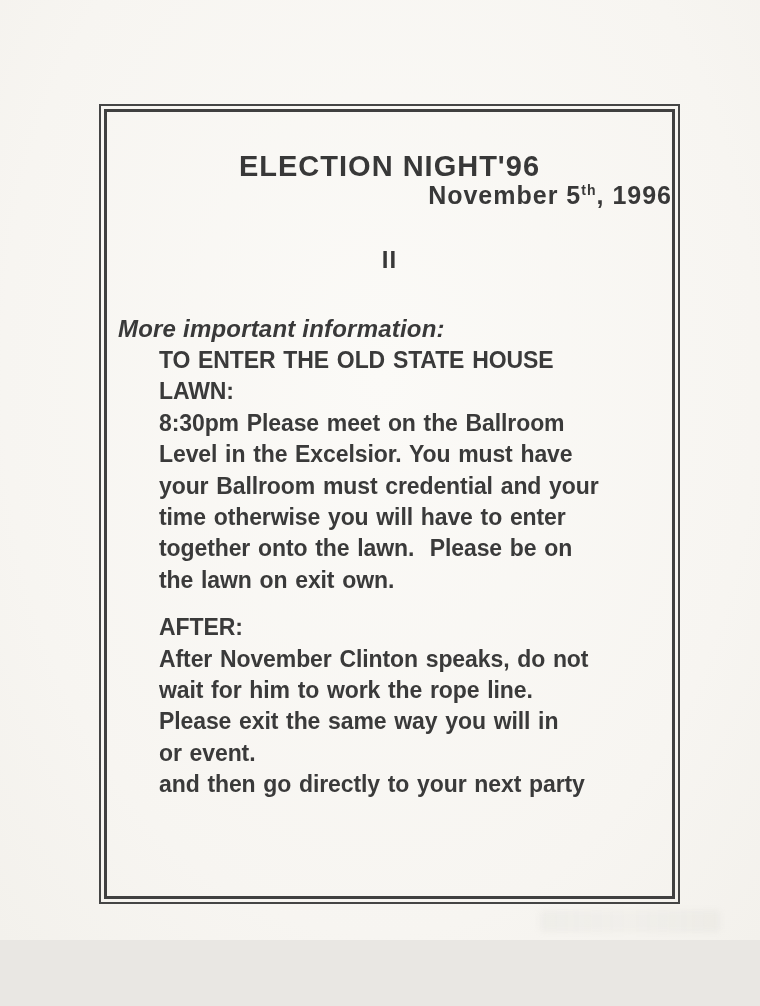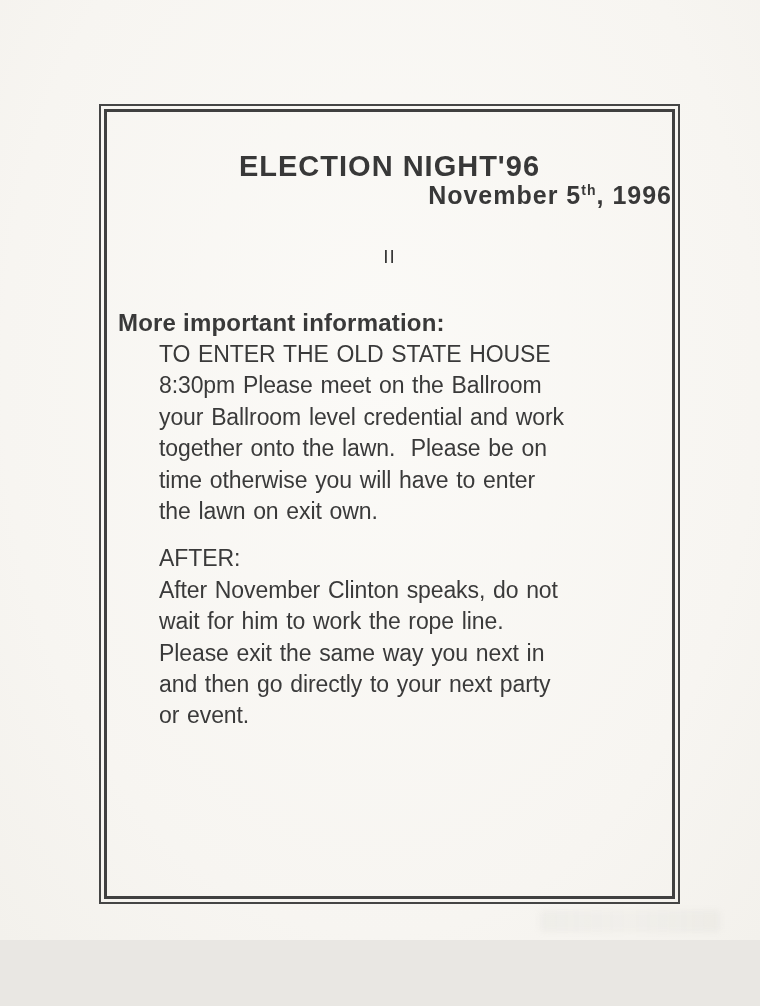--- a/index.html
+++ b/index.html
@@ -52,46 +52,47 @@
     color: #383838;
   }
   .dateline sup {
     font-size: 14px;
     vertical-align: super;
     line-height: 0;
   }
   .numeral {
     margin-top: 37px;
     text-align: center;
-    font-size: 19px;
-    font-weight: 400;
+    font-size: 24px;
+    font-weight: 700;
     letter-spacing: 1px;
     color: #383838;
   }
   .intro {
     margin-top: 41px;
     margin-left: 11px;
     font-size: 24px;
     font-weight: 700;
+    font-style: italic;
     letter-spacing: 0.2px;
     color: #393939;
   }
   .section {
     margin-left: 52px;
     margin-right: 10px;
   }
   .section.first {
     margin-top: 2px;
   }
   .section.gap {
     margin-top: 16px;
   }
   .line {
     font-size: 23px;
-    font-weight: 400;
+    font-weight: 700;
     line-height: 31.4px;
     letter-spacing: -0.1px;
     word-spacing: 1.5px;
     white-space: pre;
     color: #3a3a3a;
   }
   .scan-smudge {
     position: absolute;
     right: 40px;
     bottom: 8px;
@@ -113,39 +114,41 @@
 
       <div class="dateline"><span>November 5</span><sup>th</sup><span>, 1996</span></div>
 
       <div class="numeral">II</div>
 
       <div class="intro">More important information:</div>
 
       <div class="section first">
         <div>
             <div class="line">TO ENTER THE OLD STATE HOUSE</div>
+            <div class="line">LAWN:</div>
           </div>
         <div>
             <div class="line">8:30pm Please meet on the Ballroom</div>
-            <div class="line">your Ballroom level credential and work</div>
+            <div class="line">Level in the Excelsior. You must have</div>
+            <div class="line">your Ballroom must credential and your</div>
+            <div class="line">time otherwise you will have to enter</div>
             <div class="line">together onto the lawn.  Please be on</div>
-            <div class="line">time otherwise you will have to enter</div>
             <div class="line">the lawn on exit own.</div>
           </div>
       </div>
 
       <div class="section gap">
         <div>
             <div class="line">AFTER:</div>
           </div>
         <div>
             <div class="line">After November Clinton speaks, do not</div>
             <div class="line">wait for him to work the rope line.</div>
-            <div class="line">Please exit the same way you next in</div>
+            <div class="line">Please exit the same way you will in</div>
+            <div class="line">or event.</div>
             <div class="line">and then go directly to your next party</div>
-            <div class="line">or event.</div>
           </div>
       </div>
 
     </div>
   </div>
   <div class="scan-smudge"></div>
 </div>
 
 </body></html>

